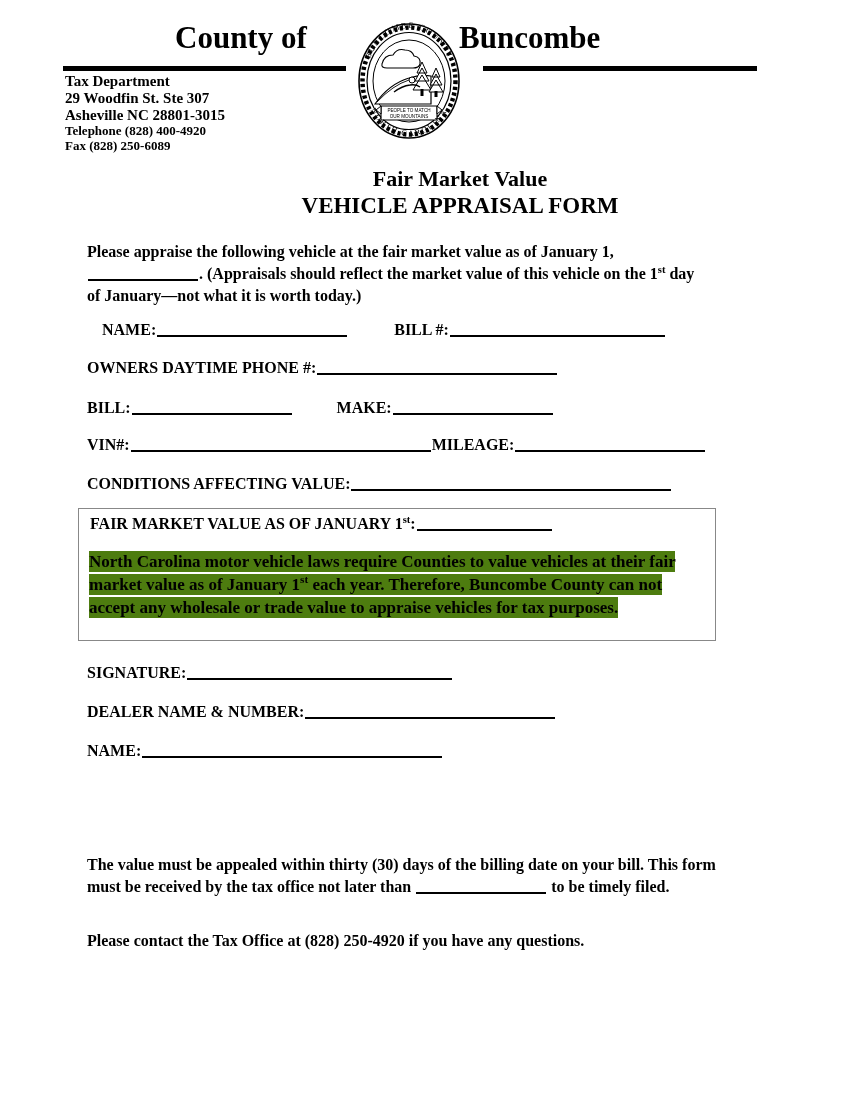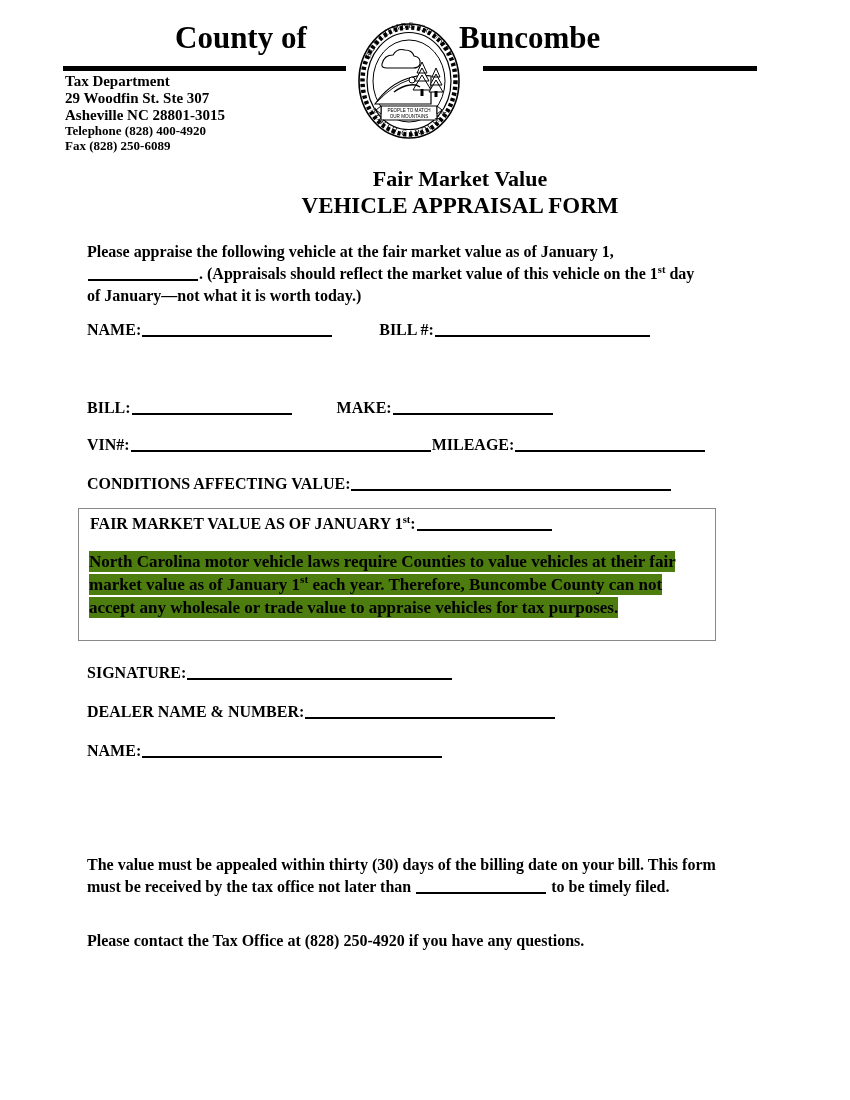--- a/index.html
+++ b/index.html
@@ -247,25 +247,28 @@
     </div>
   </div>
 
   <div class="doc-title t1">Fair Market Value</div>
   <div class="doc-title t2">VEHICLE APPRAISAL FORM</div>
 
   <div class="intro">
     <span>Please appraise the following vehicle at the fair market value as of January 1,</span><span class="blank w110"></span><span>.  (Appraisals should reflect the market value of this vehicle on the 1</span><sup class="ord">st</sup><span> day of January—not what it is worth today.)</span>
   </div>
 
-  <div class="field-row" style="left:87px; top:320px;">
+  <div class="field-row" style="left:102px; top:320px;">
     <span class="lbl">NAME:</span><span class="blank w190"></span>
     <span style="display:inline-block;width:42px;"></span><span class="lbl">BILL #:</span><span class="blank w215"></span>
   </div>
 
+  <div class="field-row" style="left:87px; top:358px;">
+    <span class="lbl">OWNERS DAYTIME PHONE #:</span><span class="blank w240"></span>
+  </div>
 
   <div class="field-row" style="left:87px; top:398px;">
     <span class="lbl">BILL:</span><span class="blank w160"></span>
     <span style="display:inline-block;width:40px;"></span><span class="lbl">MAKE:</span><span class="blank w160"></span>
   </div>
 
   <div class="field-row" style="left:87px; top:435px;">
     <span class="lbl">VIN#:</span><span class="blank w300"></span><span class="lbl">MILEAGE:</span><span class="blank w190"></span>
   </div>
 

